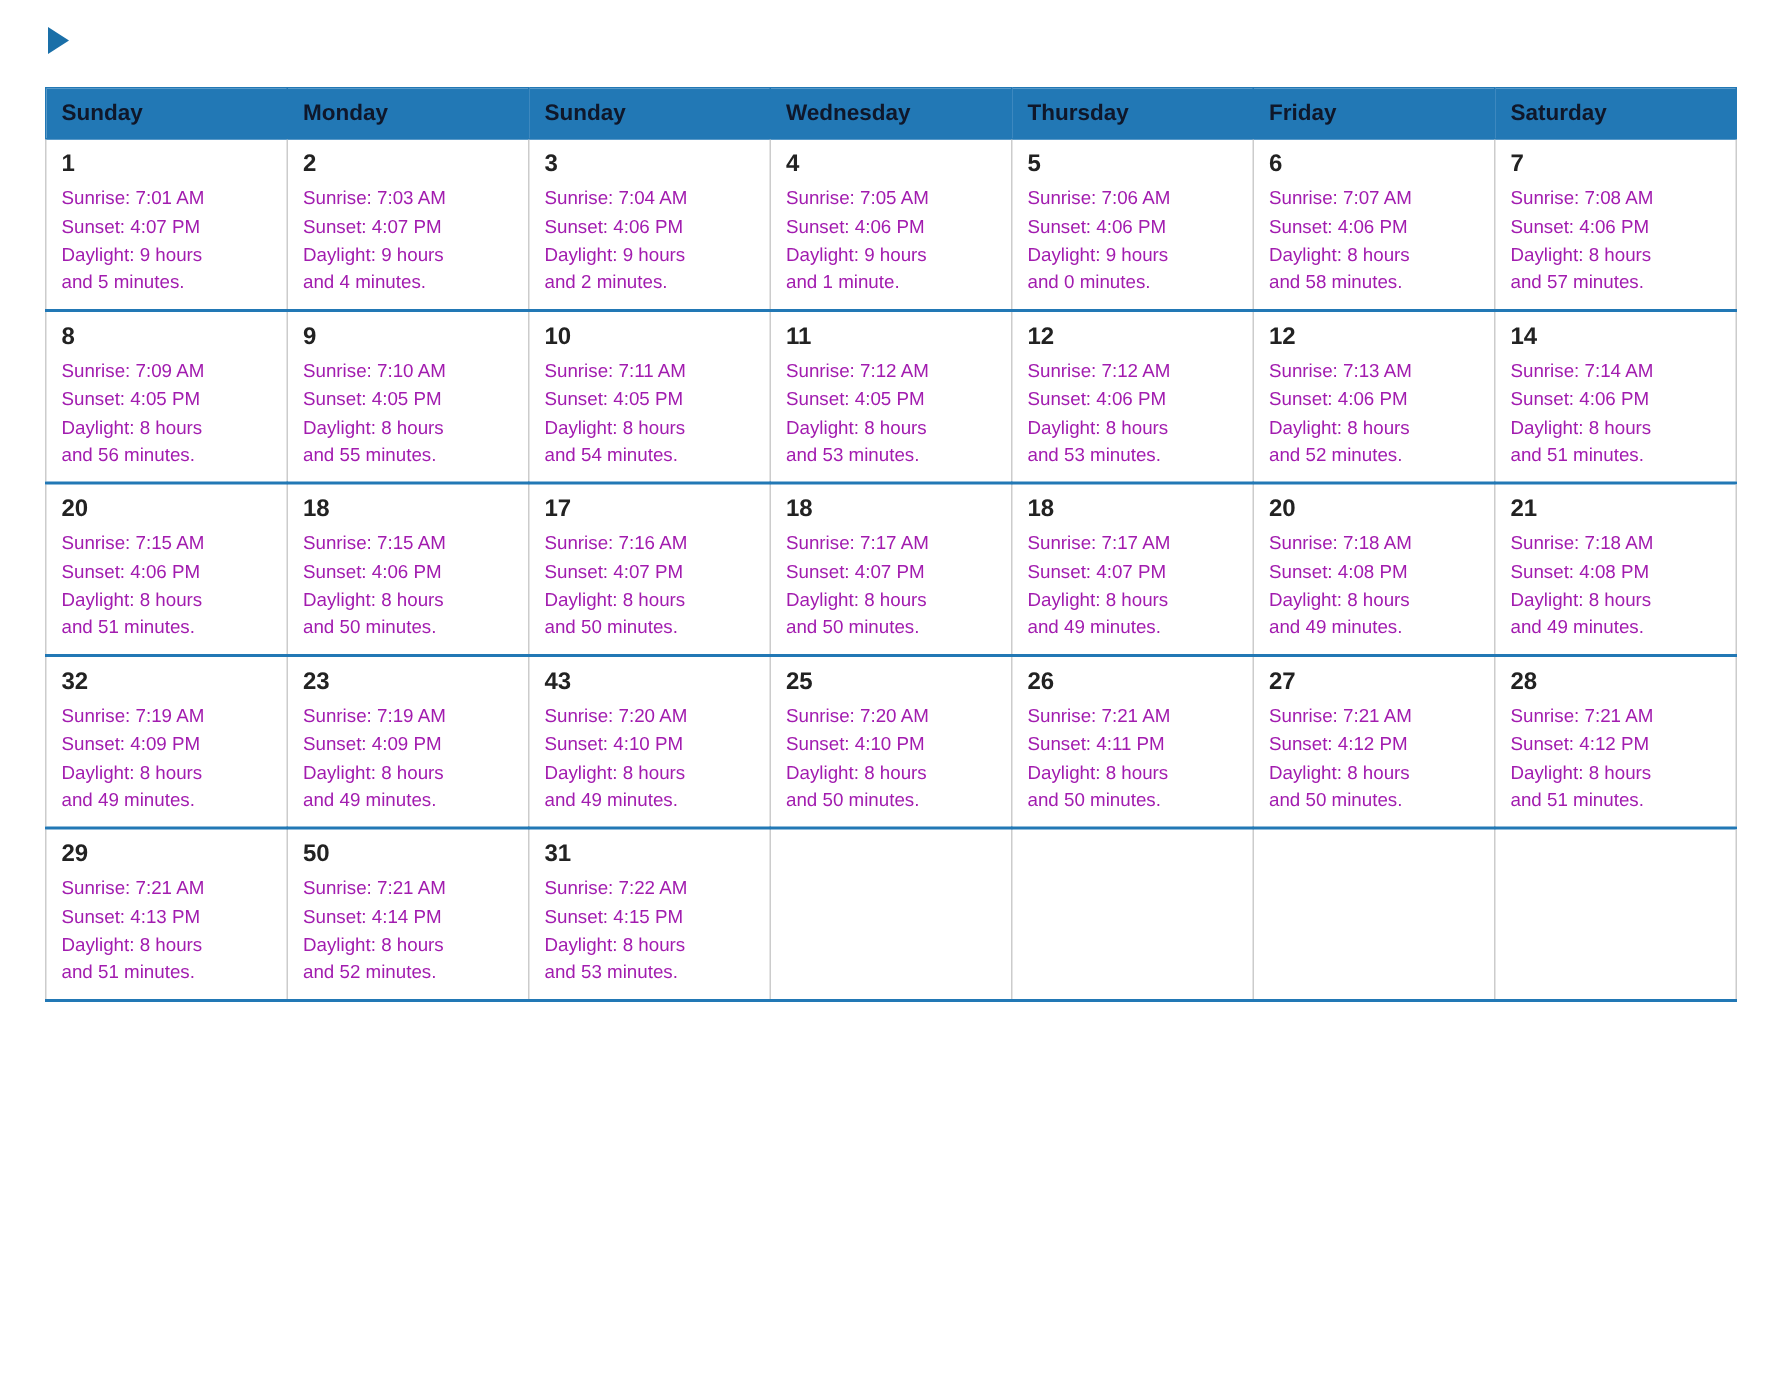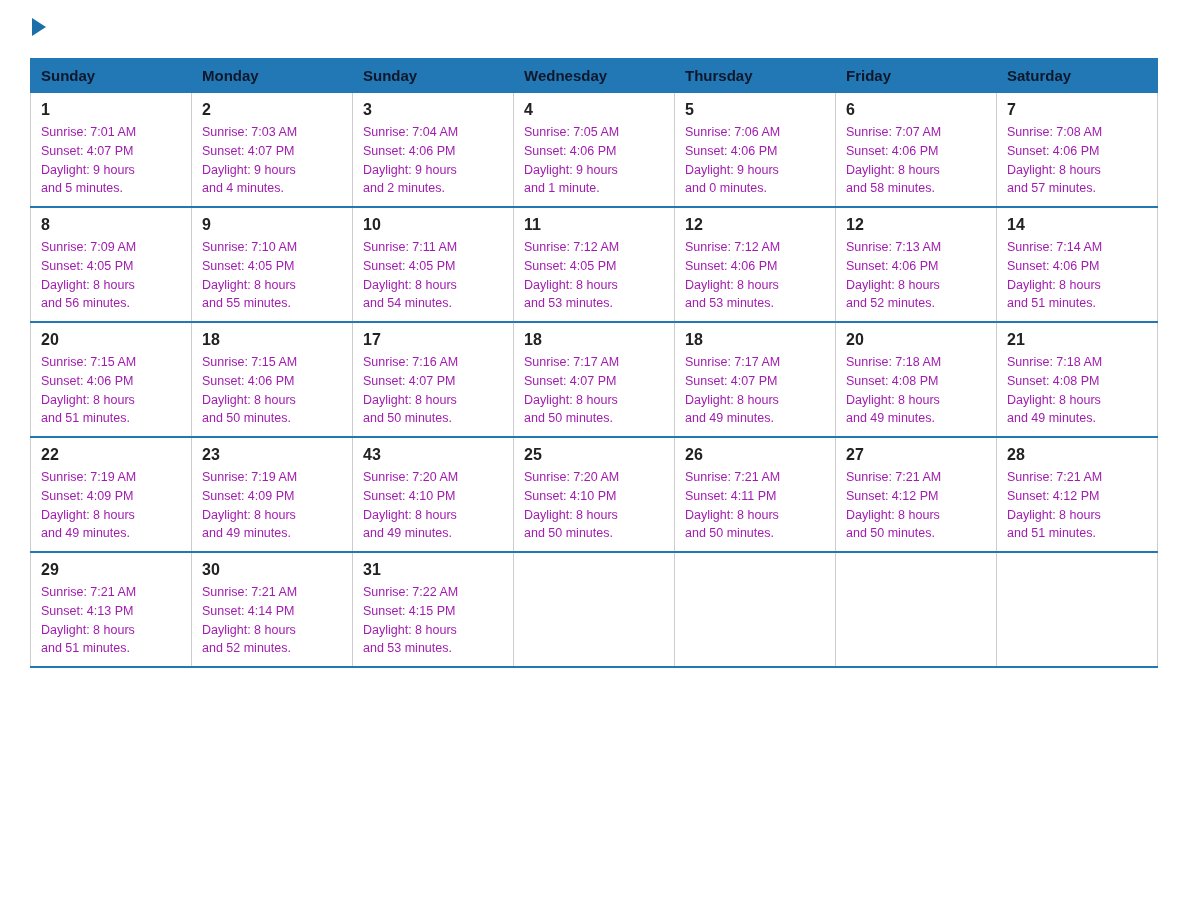--- a/index.html
+++ b/index.html
@@ -222,21 +222,21 @@
         <span class="day-number">20</span>
         <div class="day-info">Sunrise: 7:18 AM<br>Sunset: 4:08 PM<br>Daylight: 8 hours<br>and 49 minutes.</div>
       </td>
         <td>
         <span class="day-number">21</span>
         <div class="day-info">Sunrise: 7:18 AM<br>Sunset: 4:08 PM<br>Daylight: 8 hours<br>and 49 minutes.</div>
       </td>
       </tr>
       <tr>
         <td>
-        <span class="day-number">22</span>
+        <span class="day-number">32</span>
         <div class="day-info">Sunrise: 7:19 AM<br>Sunset: 4:09 PM<br>Daylight: 8 hours<br>and 49 minutes.</div>
       </td>
         <td>
         <span class="day-number">23</span>
         <div class="day-info">Sunrise: 7:19 AM<br>Sunset: 4:09 PM<br>Daylight: 8 hours<br>and 49 minutes.</div>
       </td>
         <td>
         <span class="day-number">43</span>
         <div class="day-info">Sunrise: 7:20 AM<br>Sunset: 4:10 PM<br>Daylight: 8 hours<br>and 49 minutes.</div>
       </td>
@@ -256,21 +256,21 @@
         <span class="day-number">28</span>
         <div class="day-info">Sunrise: 7:21 AM<br>Sunset: 4:12 PM<br>Daylight: 8 hours<br>and 51 minutes.</div>
       </td>
       </tr>
       <tr>
         <td>
         <span class="day-number">29</span>
         <div class="day-info">Sunrise: 7:21 AM<br>Sunset: 4:13 PM<br>Daylight: 8 hours<br>and 51 minutes.</div>
       </td>
         <td>
-        <span class="day-number">30</span>
+        <span class="day-number">50</span>
         <div class="day-info">Sunrise: 7:21 AM<br>Sunset: 4:14 PM<br>Daylight: 8 hours<br>and 52 minutes.</div>
       </td>
         <td>
         <span class="day-number">31</span>
         <div class="day-info">Sunrise: 7:22 AM<br>Sunset: 4:15 PM<br>Daylight: 8 hours<br>and 53 minutes.</div>
       </td>
         <td class="empty"></td>
         <td class="empty"></td>
         <td class="empty"></td>
         <td class="empty"></td>

